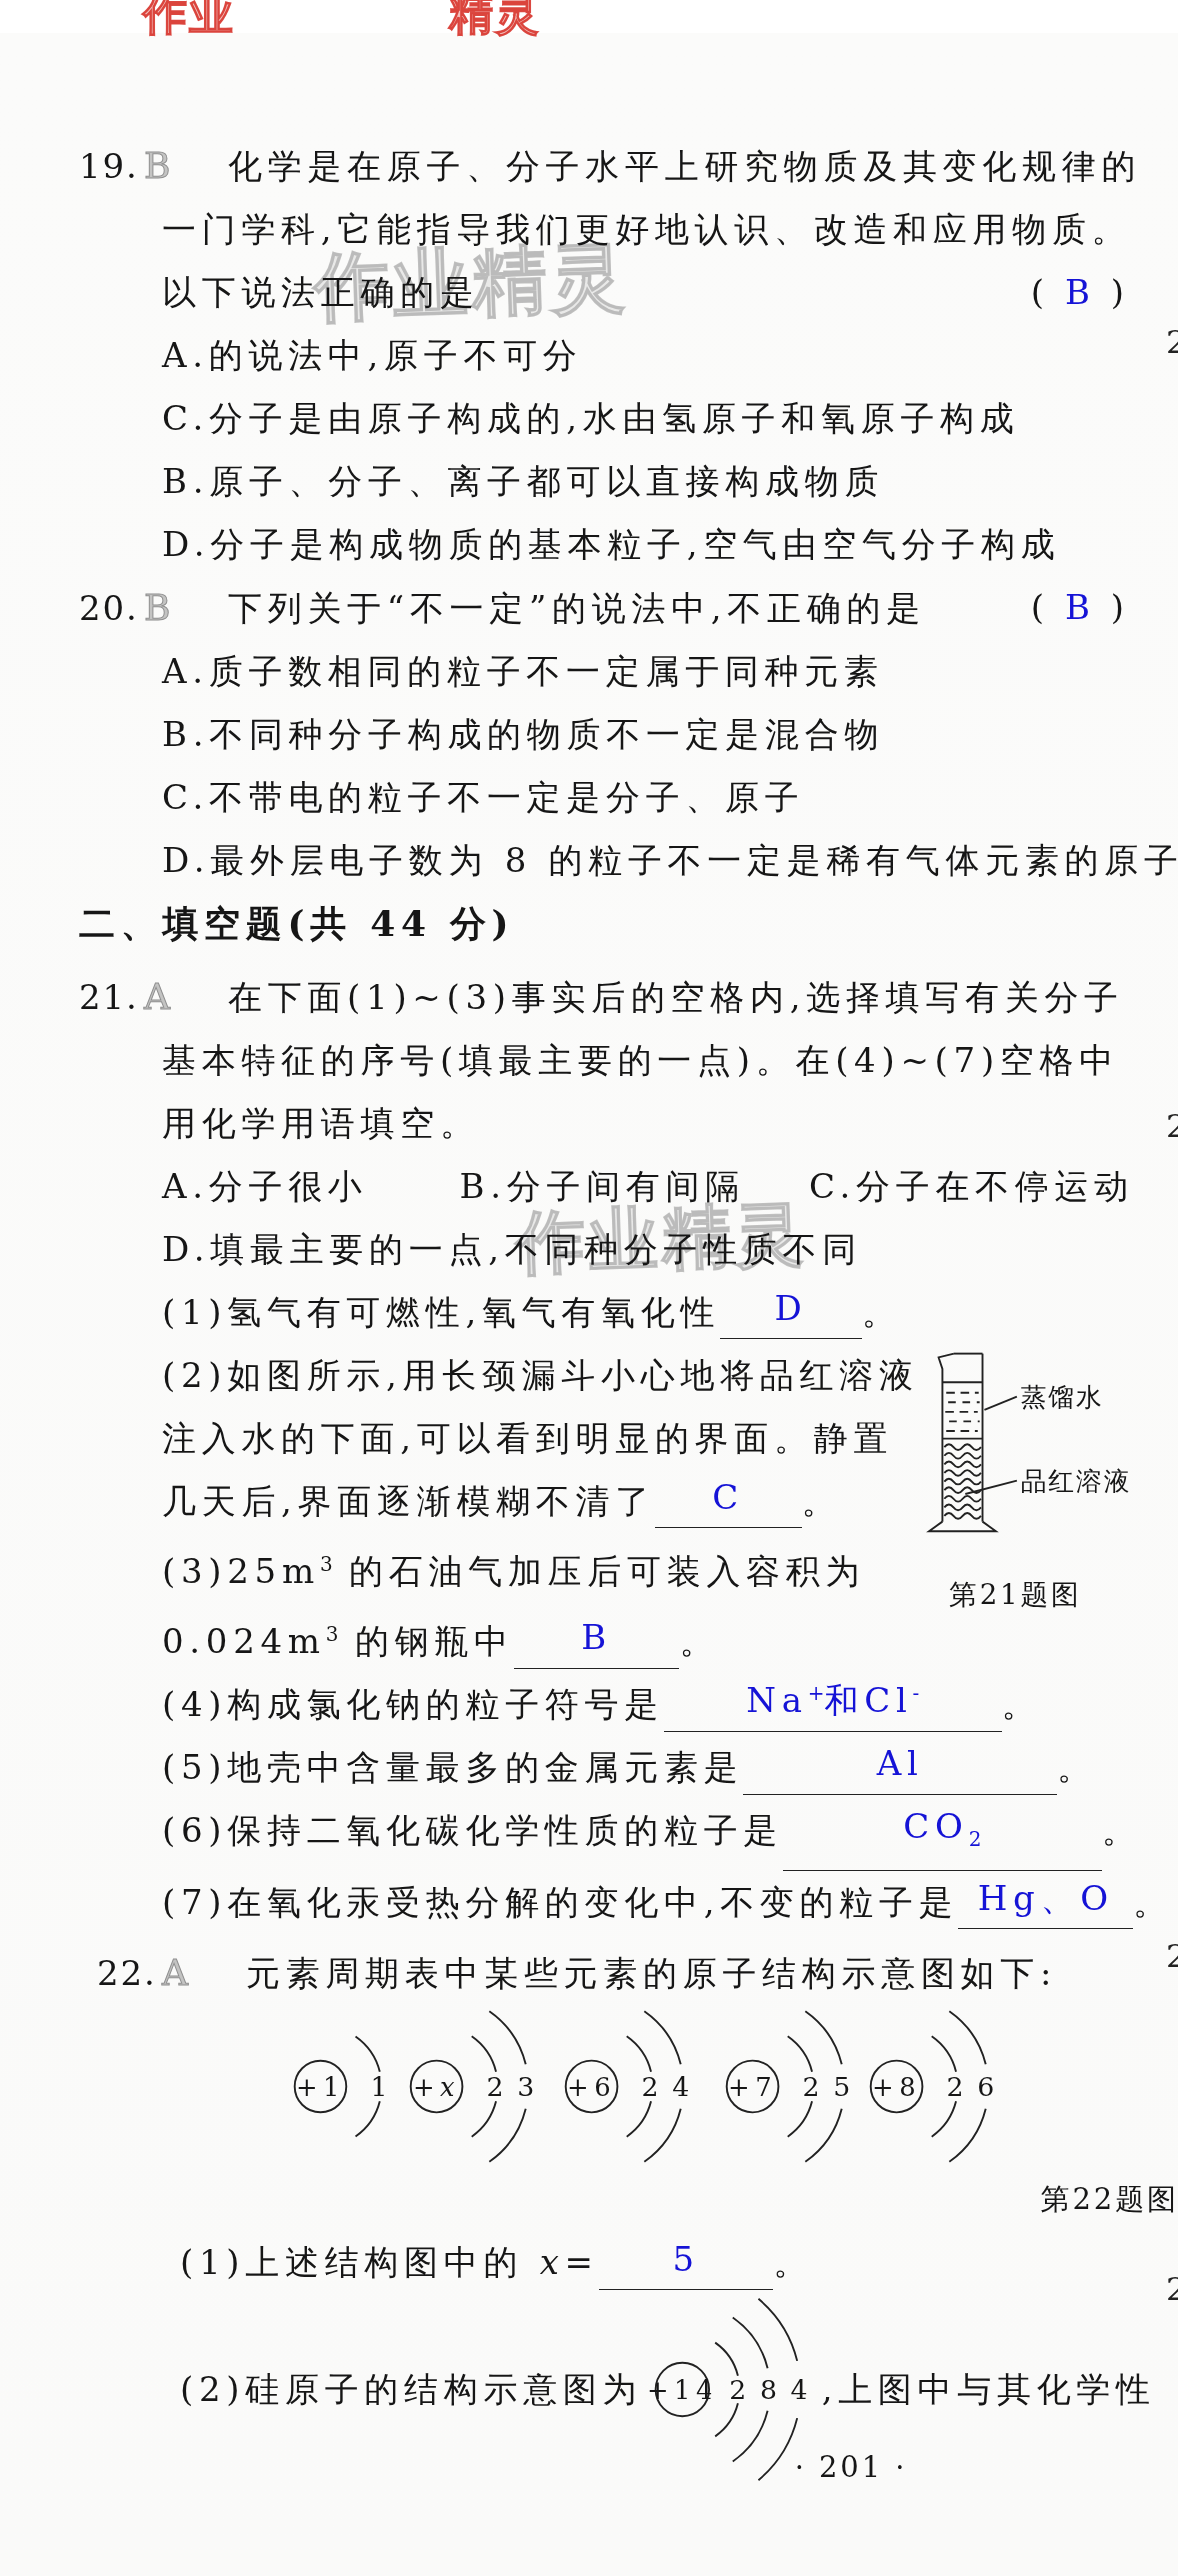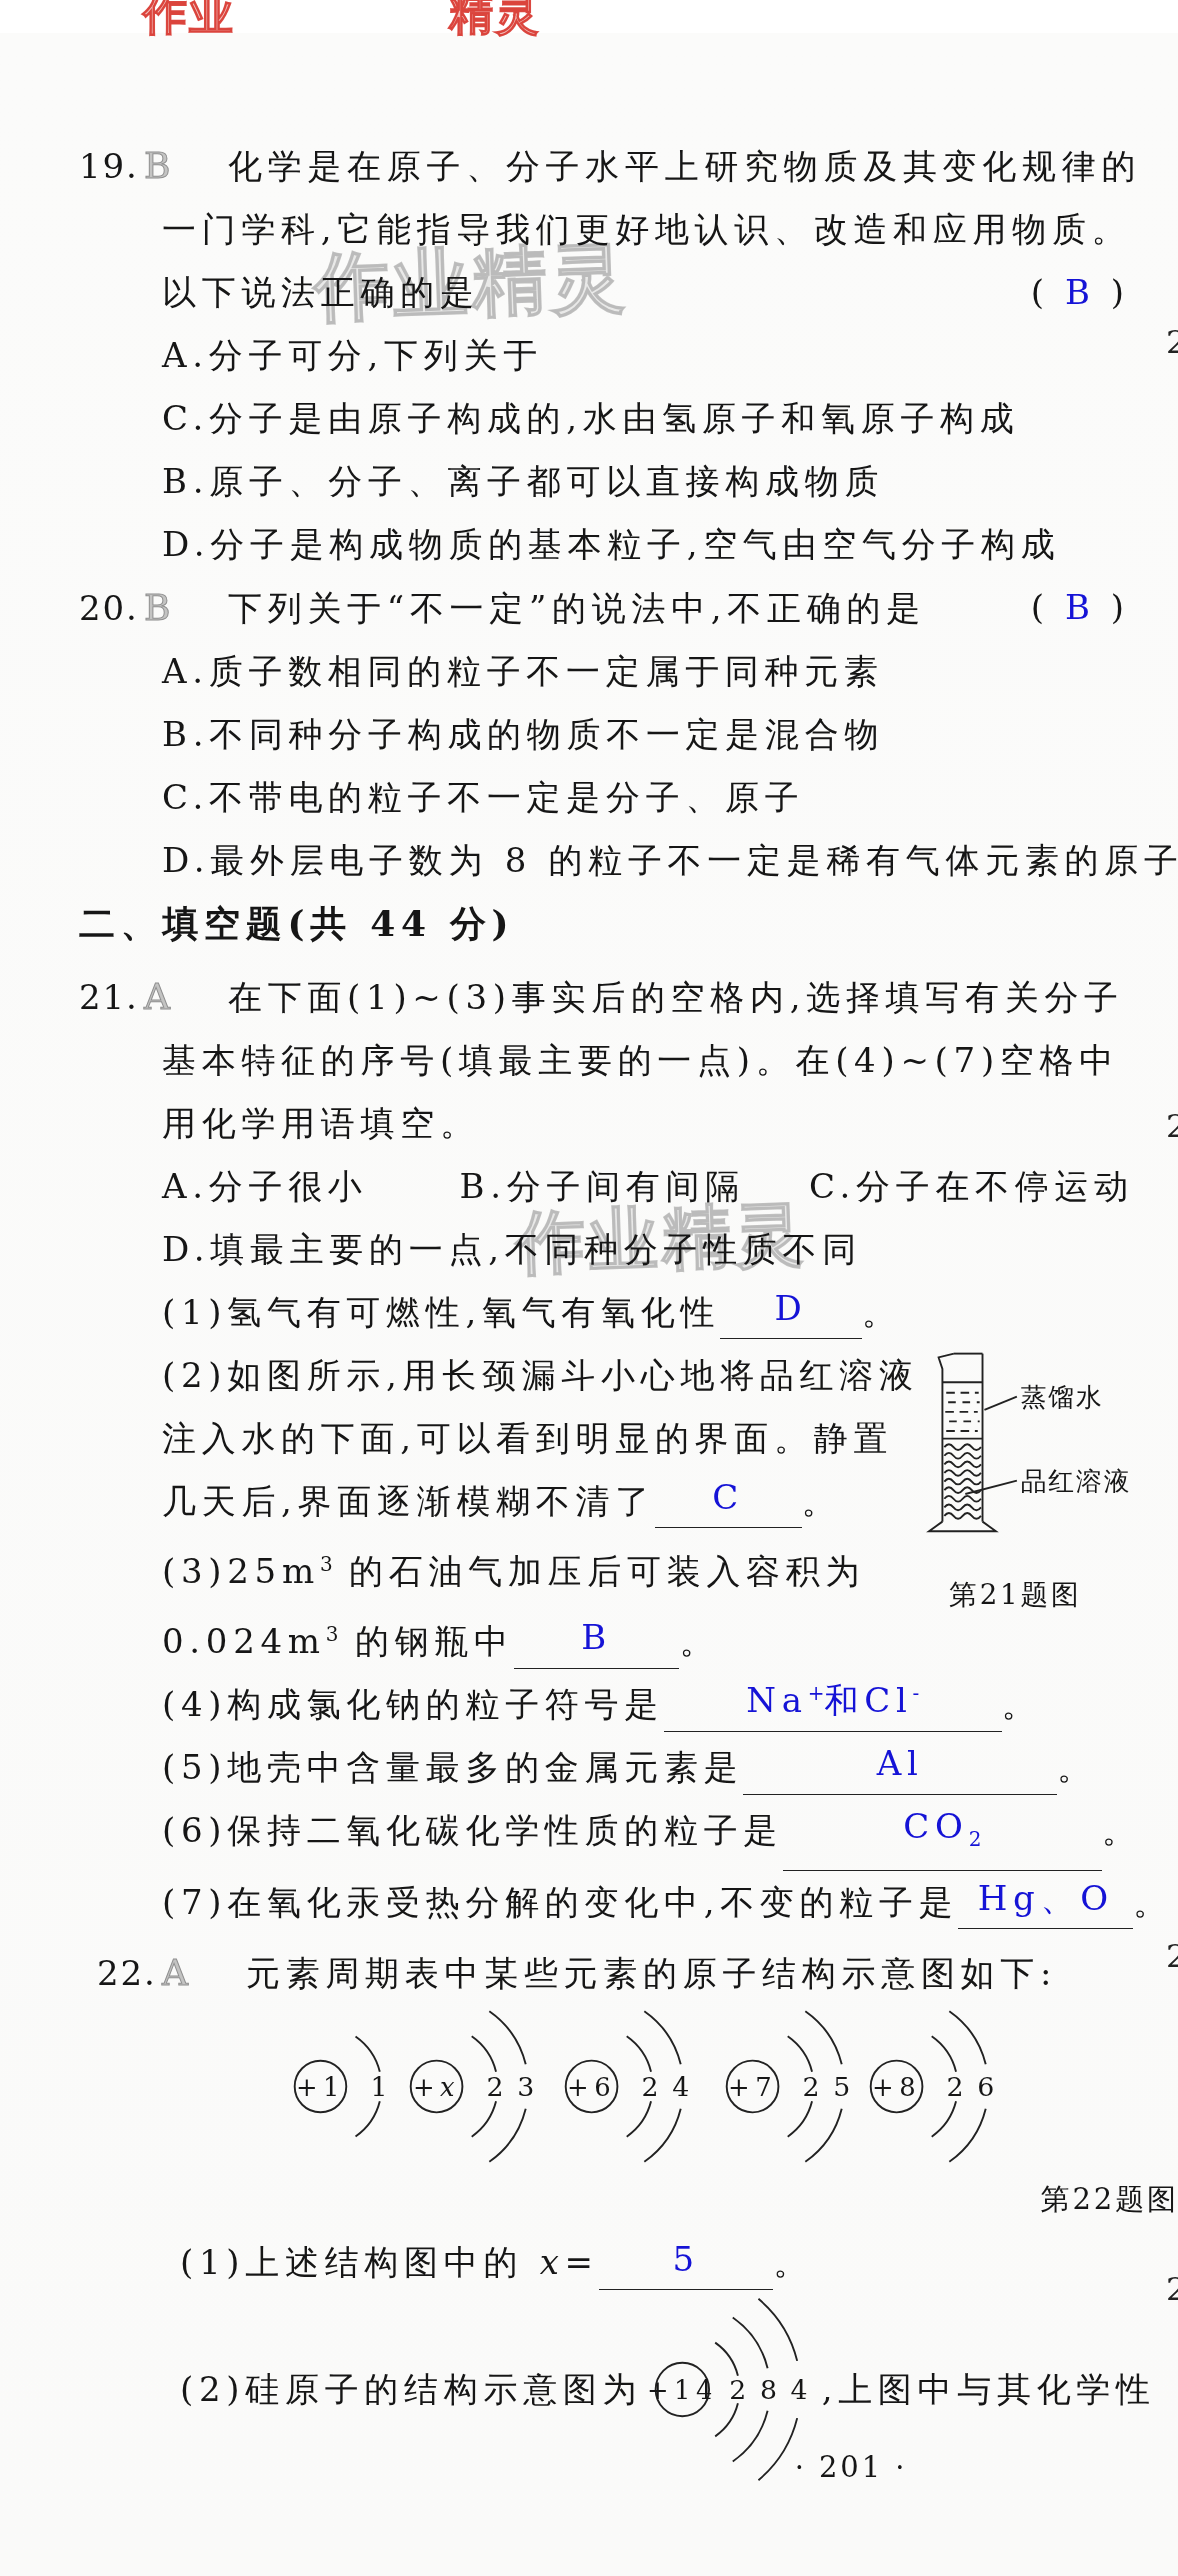--- a/index.html
+++ b/index.html
@@ -64,21 +64,21 @@
 
     <div>
       <div class="ln">
         <span class="qnum">19.</span><span class="qkey">B</span><span>化学是在原子、分子水平上研究物质及其变化规律的</span>
       </div>
       <div class="ln ind">一门学科,它能指导我们更好地认识、改造和应用物质。</div>
       <div class="ln ind rel">
         <span>以下说法正确的是</span>
         <span class="ansp"><span>(</span><span class="blue">B</span><span>)</span></span>
       </div>
-      <div class="ln ind">A.分子可分,下列关于</div>
+      <div class="ln ind">A.的说法中,原子不可分</div>
       <div class="ln ind">C.分子是由原子构成的,水由氢原子和氧原子构成</div>
       <div class="ln ind">B.原子、分子、离子都可以直接构成物质</div>
       <div class="ln ind">D.分子是构成物质的基本粒子,空气由空气分子构成</div>
     </div>
 
     <div>
       <div class="ln rel">
         <span class="qnum">20.</span><span class="qkey">B</span><span>下列关于“不一定”的说法中,不正确的是</span>
         <span class="ansp"><span>(</span><span class="blue">B</span><span>)</span></span>
       </div>

